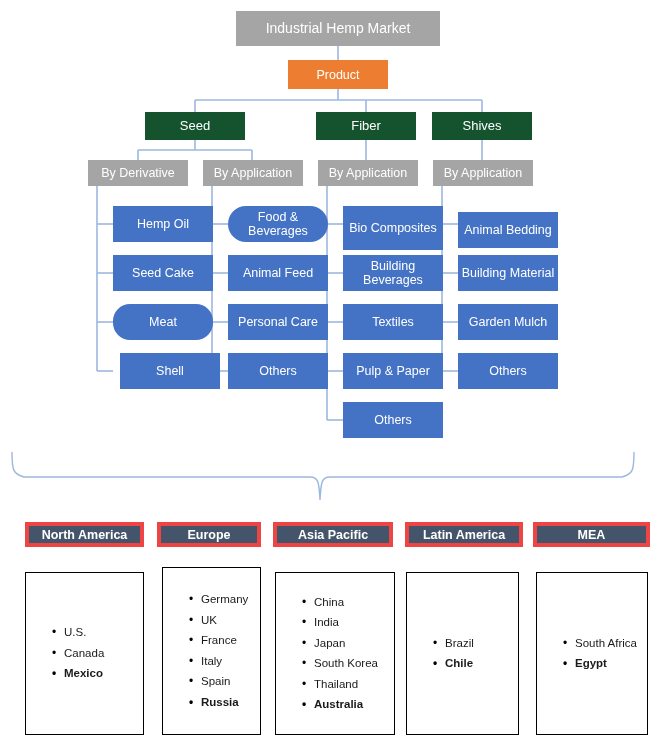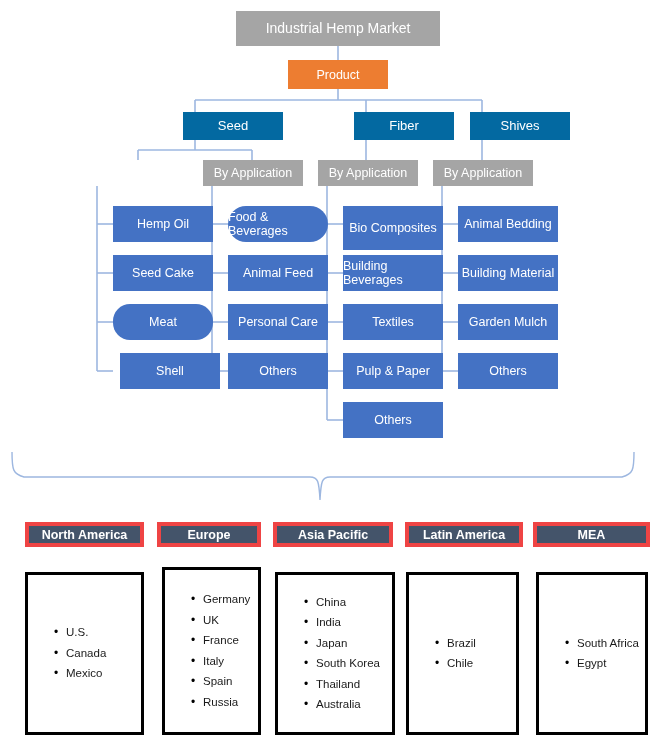--- a/index.html
+++ b/index.html
@@ -28,36 +28,35 @@
     height: 740px;
     pointer-events: none;
   }
   
   .node {
     position: absolute;
     box-sizing: border-box;
     display: flex;
     align-items: center;
     justify-content: center;
-    text-align: left;
+    text-align: center;
     color: #ffffff;
     line-height: 1.12;
   }
   .node-root {
     background: #A5A5A5;
     font-size: 14px;
   }
   .node-product {
     background: #ED7D31;
     font-size: 12.5px;
   }
   .node-cat {
-    background: #0369a1;
+    background: #14532d;
     font-size: 13px;
-    margin-left: 38px;
   }
   .node-seg {
     background: #A5A5A5;
     font-size: 12.5px;
   }
   .node-leaf {
     background: #4472C4;
     font-size: 12.5px;
   }
   
@@ -72,39 +71,39 @@
     display: flex;
     align-items: center;
     justify-content: center;
     text-align: center;
   }
   
   .region-panel {
     position: absolute;
     box-sizing: border-box;
     background: #ffffff;
-    border: 3px solid #000000;
+    border: 1px solid #000000;
     display: flex;
     align-items: center;
   }
   .region-panel ul {
     margin: 0;
     padding: 0 0 0 26px;
     list-style: none;
     width: 100%;
   }
   .region-panel li {
     position: relative;
     font-size: 11.5px;
     color: #1a1a1a;
     line-height: 1.0;
     padding: 0 0 0 12px;
     margin: 0 0 9px 0;
   }
-  .region-panel li:last-child { margin-bottom: 0; }
+  .region-panel li:last-child { margin-bottom: 0; font-weight: bold; }
   .region-panel li::before {
     content: "\2022";
     position: absolute;
     left: 0;
     top: -1px;
     font-size: 12px;
     color: #000000;
   }
 </style>
 </head>
@@ -172,41 +171,42 @@
   </svg>
 
   <div class="node node-root" style="left:236px; top:11px; width:204px; height:35px;">Industrial Hemp Market</div>
 
   <div class="node node-product" style="left:288px; top:60px; width:100px; height:29px;">Product</div>
 
   <div class="node node-cat" style="left:145px; top:112px; width:100px; height:28px;">Seed</div>
   <div class="node node-cat" style="left:316px; top:112px; width:100px; height:28px;">Fiber</div>
   <div class="node node-cat" style="left:432px; top:112px; width:100px; height:28px;">Shives</div>
 
+  <div class="node node-seg" style="left:88px; top:160px; width:100px; height:26px;">By Derivative</div>
   <div class="node node-seg" style="left:203px; top:160px; width:100px; height:26px;">By Application</div>
   <div class="node node-seg" style="left:318px; top:160px; width:100px; height:26px;">By Application</div>
   <div class="node node-seg" style="left:433px; top:160px; width:100px; height:26px;">By Application</div>
 
   <div class="node node-leaf" style="left:113px; top:206px; width:100px; height:36px;">Hemp Oil</div>
   <div class="node node-leaf" style="left:113px; top:255px; width:100px; height:36px;">Seed Cake</div>
   <div class="node node-leaf" style="left:113px; top:304px; width:100px; height:36px;border-radius:17px;">Meat</div>
   <div class="node node-leaf" style="left:113px; top:353px; width:100px; height:36px;margin-left:7px;">Shell</div>
 
   <div class="node node-leaf" style="left:228px; top:206px; width:100px; height:36px;border-radius:18px;">Food &amp; Beverages</div>
   <div class="node node-leaf" style="left:228px; top:255px; width:100px; height:36px;">Animal Feed</div>
   <div class="node node-leaf" style="left:228px; top:304px; width:100px; height:36px;">Personal Care</div>
   <div class="node node-leaf" style="left:228px; top:353px; width:100px; height:36px;">Others</div>
 
   <div class="node node-leaf" style="left:343px; top:206px; width:100px; height:44px;">Bio Composites</div>
   <div class="node node-leaf" style="left:343px; top:255px; width:100px; height:36px;">Building Beverages</div>
   <div class="node node-leaf" style="left:343px; top:304px; width:100px; height:36px;">Textiles</div>
   <div class="node node-leaf" style="left:343px; top:353px; width:100px; height:36px;">Pulp &amp; Paper</div>
   <div class="node node-leaf" style="left:343px; top:402px; width:100px; height:36px;">Others</div>
 
-  <div class="node node-leaf" style="left:458px; top:206px; width:100px; height:36px;">Animal Bedding</div>
+  <div class="node node-leaf" style="left:458px; top:212px; width:100px; height:36px;">Animal Bedding</div>
   <div class="node node-leaf" style="left:458px; top:255px; width:100px; height:36px;">Building Material</div>
   <div class="node node-leaf" style="left:458px; top:304px; width:100px; height:36px;">Garden Mulch</div>
   <div class="node node-leaf" style="left:458px; top:353px; width:100px; height:36px;">Others</div>
 
   <div class="region-head" style="left:25px;  top:522px; width:119px; height:25px;">North America</div>
   <div class="region-head" style="left:157px; top:522px; width:104px; height:25px;">Europe</div>
   <div class="region-head" style="left:273px; top:522px; width:120px; height:25px;">Asia Pacific</div>
   <div class="region-head" style="left:405px; top:522px; width:118px; height:25px;">Latin America</div>
   <div class="region-head" style="left:533px; top:522px; width:117px; height:25px;">MEA</div>
 

